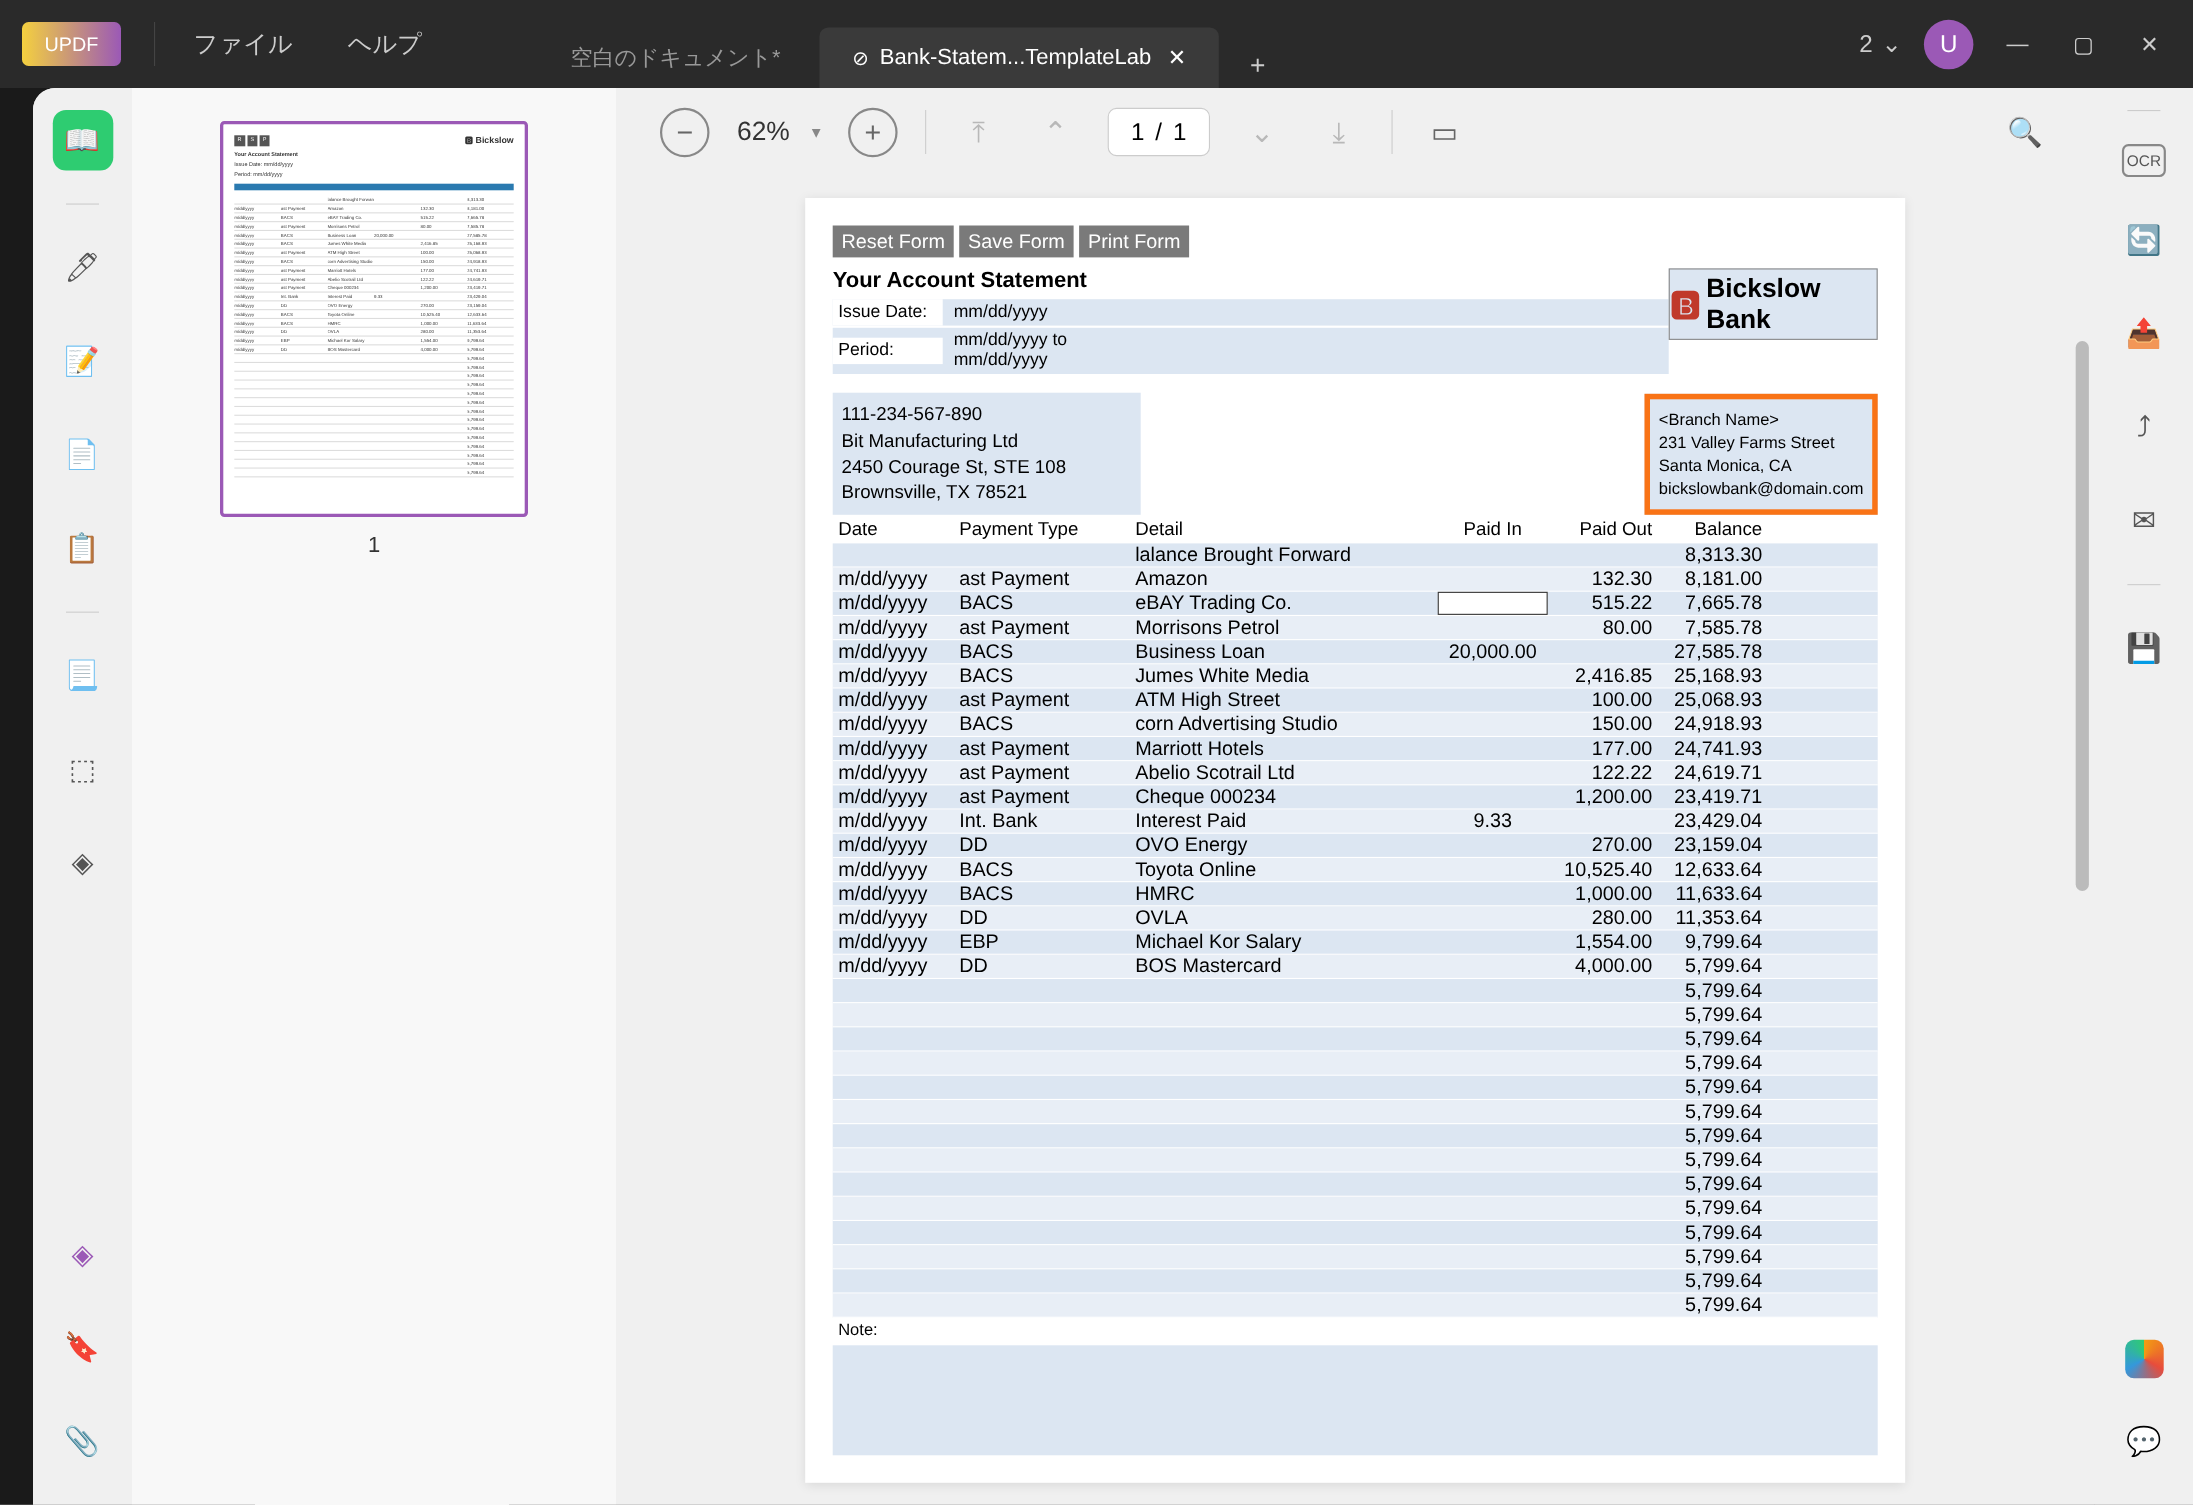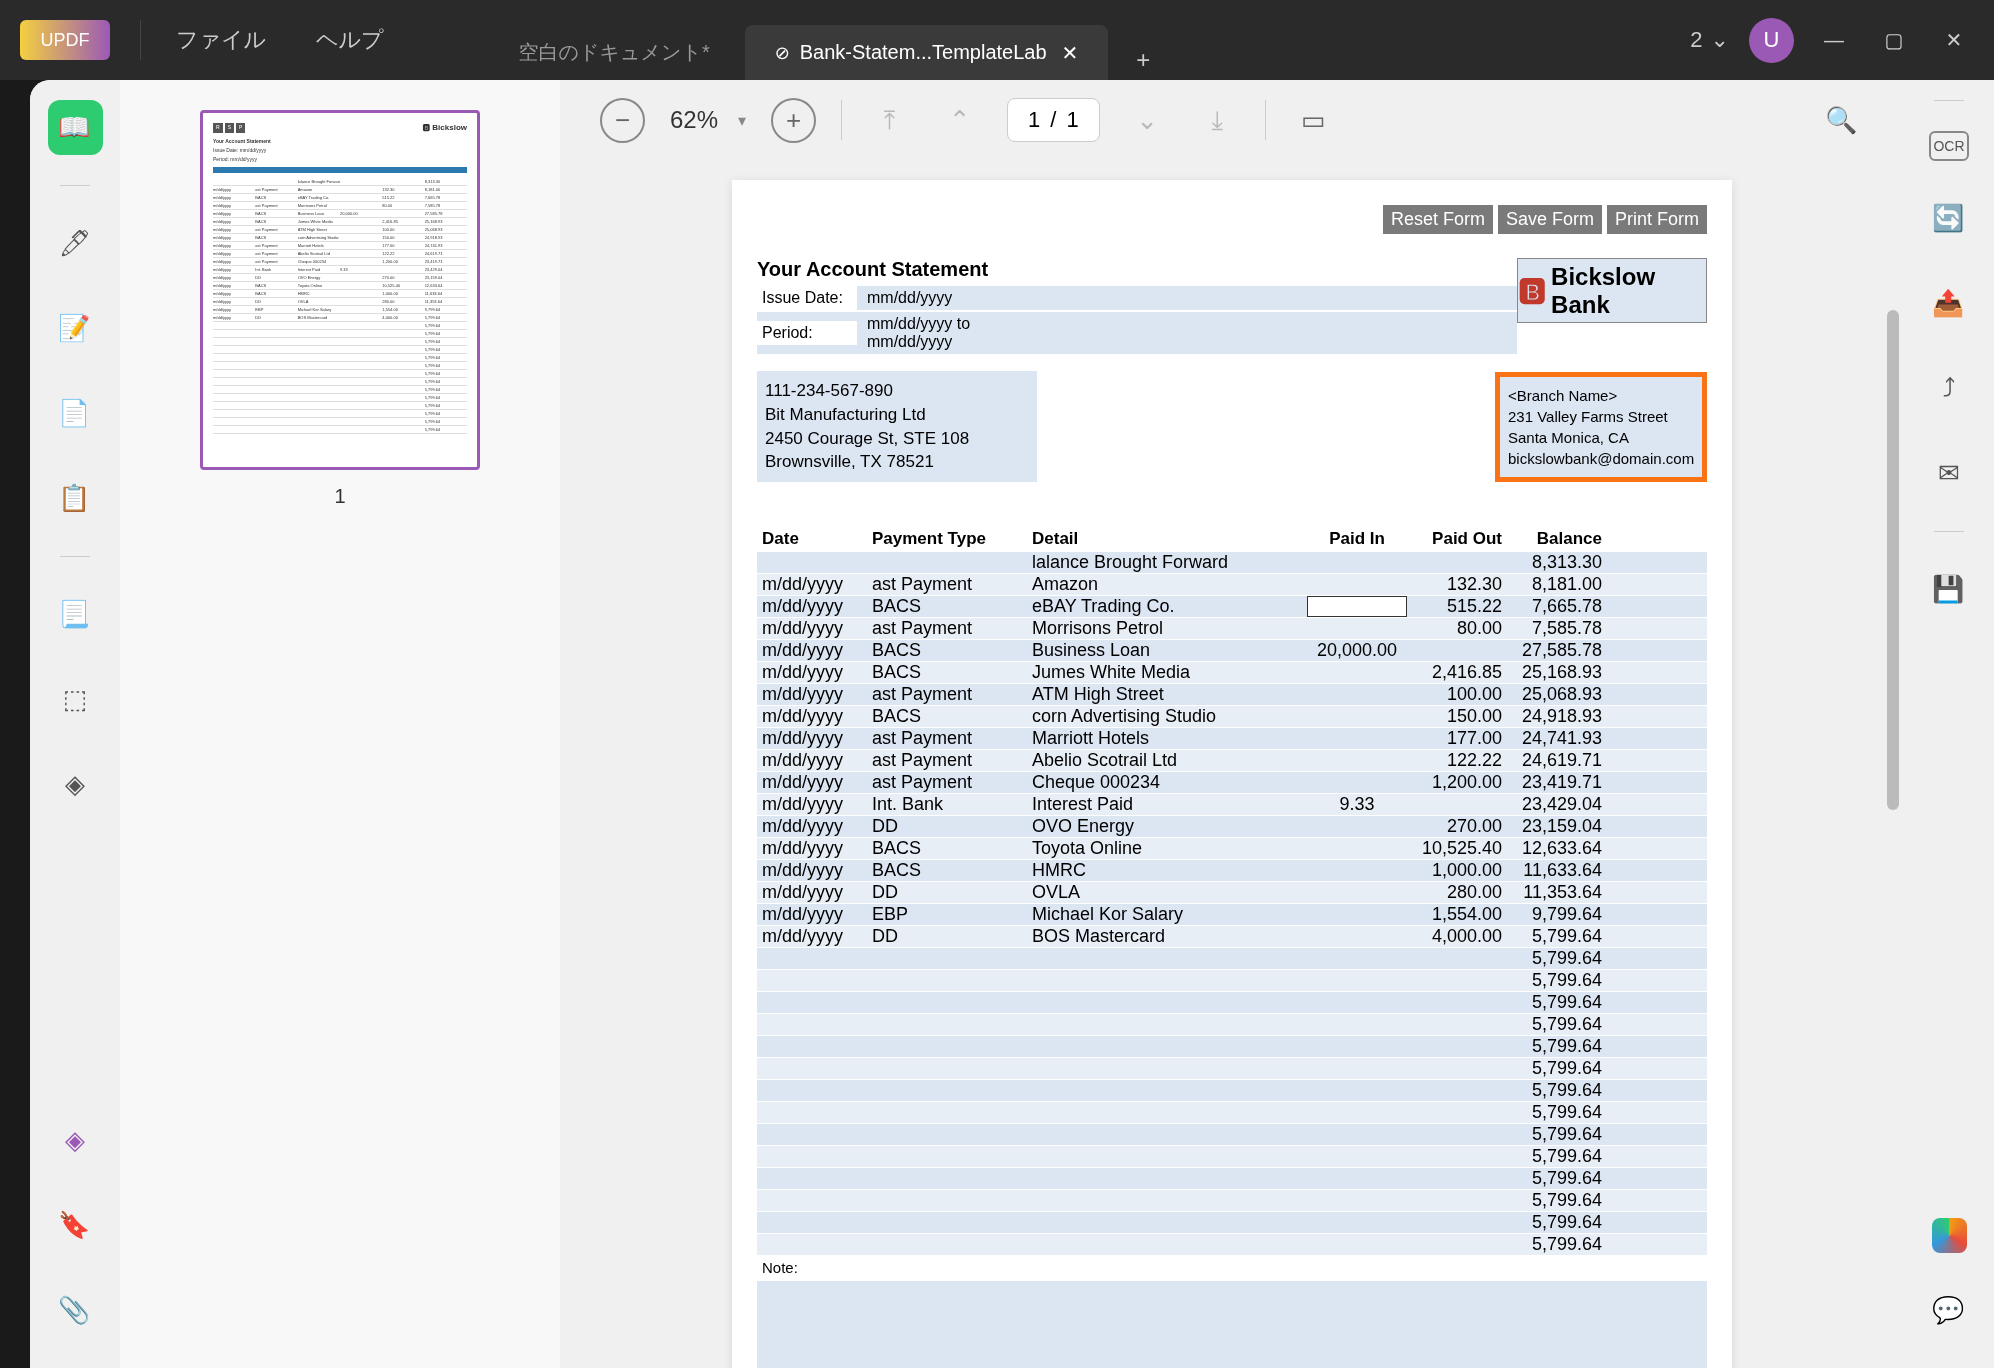--- a/index.html
+++ b/index.html
@@ -48,37 +48,37 @@
 .toolbar-btn { width: 45px; height: 45px; display: flex; align-items: center; justify-content: center; cursor: pointer; color: #666; font-size: 26px; border-radius: 50%; }
 .toolbar-btn.circle { border: 2px solid #888; }
 .zoom-level { font-size: 24px; color: #333; display: flex; align-items: center; gap: 20px; }
 .zoom-dropdown { font-size: 16px; color: #888; }
 .toolbar-divider { width: 1px; height: 40px; background: #ccc; }
 .page-input { background: #fff; border: 1px solid #ccc; border-radius: 8px; padding: 8px 20px; font-size: 22px; display: flex; align-items: center; gap: 10px; }
 .toolbar-spacer { flex: 1; }
 
 .doc-area { flex: 1; overflow: auto; padding: 20px 40px; position: relative; }
 .page { width: 1000px; margin: 0 auto; background: #fff; box-shadow: 0 2px 10px rgba(0,0,0,0.1); padding: 25px; font-size: 18px; min-height: 1100px; }
-.form-btns { display: flex; gap: 5px; margin-bottom: 24px; justify-content: flex-end; }
+.form-btns { display: flex; gap: 5px; margin-bottom: 10px; }
 .form-btn { background: #7a7a7a; color: #fff; padding: 4px 8px; font-size: 18px; cursor: pointer; }
 .page-header { display: flex; justify-content: space-between; align-items: flex-start; }
 .header-left { flex: 1; }
 .stmt-title { font-weight: bold; font-size: 20px; margin-bottom: 5px; }
 .field-row { display: flex; align-items: center; margin: 2px 0; background: #dce6f2; }
 .field-label { width: 100px; font-size: 16px; padding: 3px 5px; background: #fff; }
 .field-value { flex: 1; padding: 3px 10px; font-size: 16px; max-width: 200px; }
 .bank-logo { width: 190px; height: 65px; background: #dce6f2; border: 1px solid #888; display: flex; align-items: center; justify-content: center; font-size: 24px; font-weight: bold; }
 .bank-logo .bb { color: #c0392b; font-size: 30px; margin-right: 5px; }
 
 .info-blocks { display: flex; justify-content: space-between; margin-top: 15px; align-items: center; }
 .info-block { background: #dce6f2; padding: 8px; font-size: 17px; line-height: 1.4; width: 280px; }
 .info-block.right { border: 5px solid #f97316; width: 212px; font-size: 15px; white-space: nowrap; overflow: hidden; }
 
 .activity-header { background: #2a7ab0; color: #fff; padding: 3px 8px; font-size: 17px; margin-top: 20px; }
-.table-head { display: flex; font-weight: bold; font-size: 17px; padding: 3px 0; margin-top: 44px; }
+.table-head { display: flex; font-weight: normal; font-size: 17px; padding: 3px 0; }
 .table-head > div { padding: 0 5px; }
 .col-date { width: 110px; }
 .col-type { width: 160px; }
 .col-detail { width: 280px; }
 .col-in { width: 100px; text-align: center; }
 .col-out { width: 100px; text-align: right; }
 .col-bal { width: 100px; text-align: right; }
 .table-body { }
 .data-row { display: flex; font-size: 18px; background: #dce6f2; border-bottom: 1px solid #fff; }
 .data-row:nth-child(even) { background: #e8eef6; }

